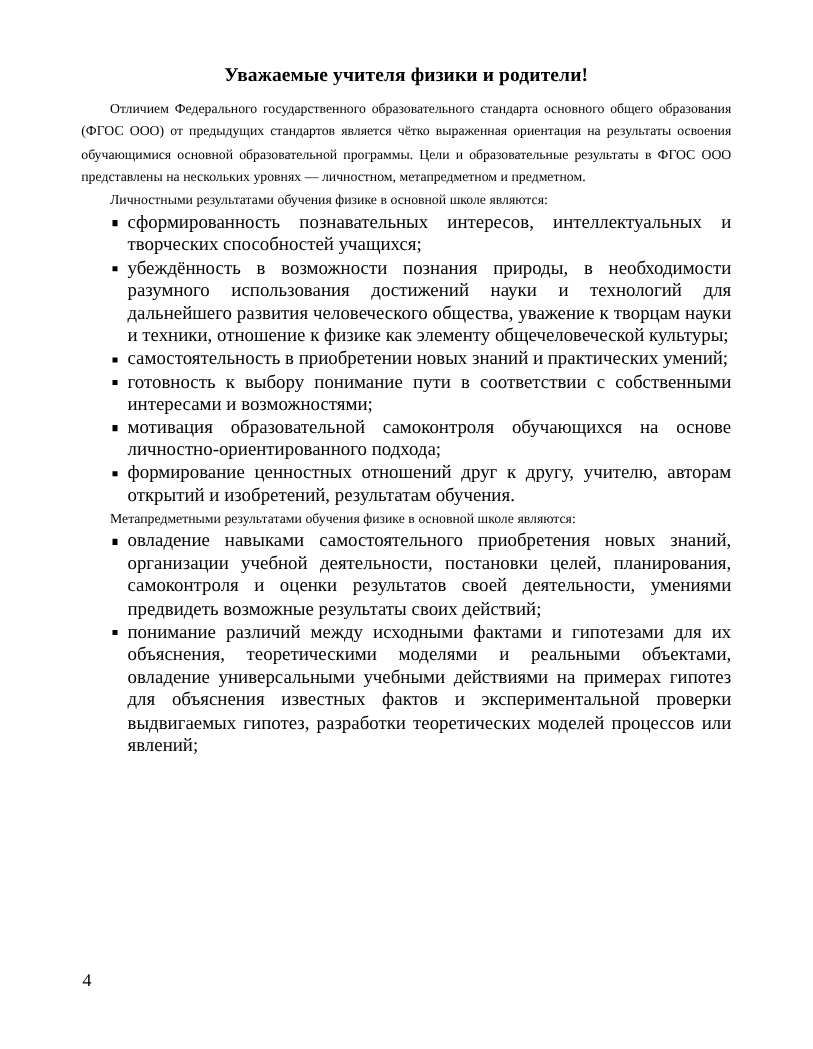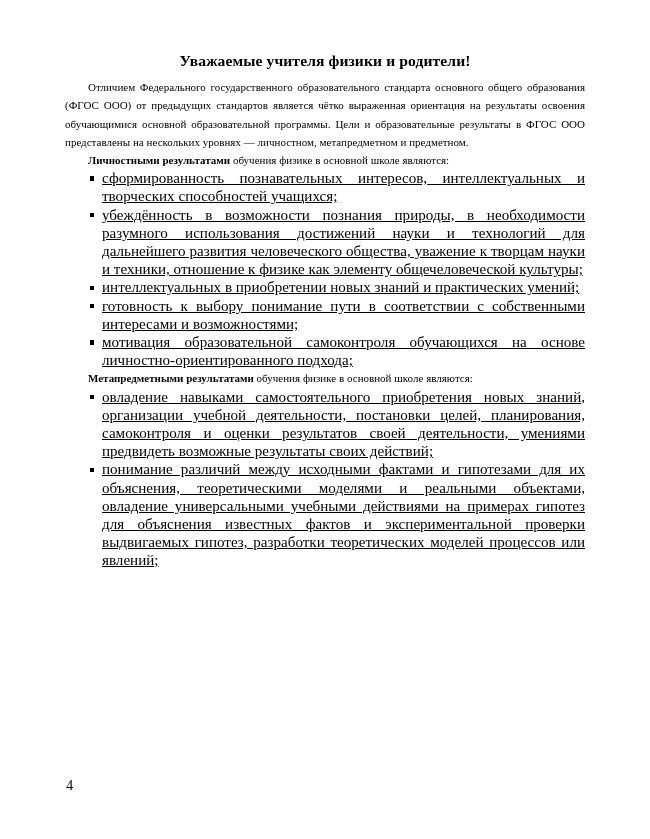--- a/index.html
+++ b/index.html
@@ -50,28 +50,27 @@
     margin: 0;
     hyphens: manual;
     word-spacing: 0.1px;
   }
 
   .para.indent {
     text-indent: 23px;
   }
 
   .lead-term {
-    font-weight: bold;
+    font-weight: normal;
   }
 
   .bullet-list {
     list-style: none;
     margin: 0;
     padding: 0;
-    text-decoration: underline;
   }
 
   .bullet-item {
     position: relative;
     font-size: 15.1px;
     line-height: 18.2px;
     text-align: justify;
     text-align-last: left;
     padding-left: 37px;
     margin: 0;
@@ -105,23 +104,24 @@
 
     <h1 class="doc-heading">Уважаемые учителя физики и родители!</h1>
 
     <p class="para indent">Отличием Федерального государственного образовательного стандарта основного общего образования (ФГОС ООО) от предыдущих стандартов является чётко выраженная ориентация на результаты освоения обучающимися основной образовательной программы. Цели и образовательные результаты в ФГОС ООО представлены на нескольких уровнях — личностном, метапредметном и предметном.</p>
 
     <p class="para indent"><span class="lead-term">Личностными результатами</span><span> обучения физике в основной школе являются:</span></p>
 
     <ul class="bullet-list">
       <li class="bullet-item"><span class="bullet-marker"></span><span>сформированность познавательных интересов, интеллектуальных и творческих способностей учащихся;</span></li>
       <li class="bullet-item"><span class="bullet-marker"></span><span>убеждённость в возможности познания природы, в необходимости разумного использования достижений науки и технологий для дальнейшего развития человеческого общества, уважение к творцам науки и техники, отношение к физике как элементу общечеловеческой культуры;</span></li>
-      <li class="bullet-item"><span class="bullet-marker"></span><span>интеллектуальных в приобретении новых знаний и практических умений;</span></li>
+      <li class="bullet-item"><span class="bullet-marker"></span><span>самостоятельность в приобретении новых знаний и практических умений;</span></li>
       <li class="bullet-item"><span class="bullet-marker"></span><span>готовность к выбору понимание пути в соответствии с собственными интересами и возможностями;</span></li>
       <li class="bullet-item"><span class="bullet-marker"></span><span>мотивация образовательной самоконтроля обучающихся на основе личностно-ориентированного подхода;</span></li>
+      <li class="bullet-item"><span class="bullet-marker"></span><span>формирование ценностных отношений друг к другу, учителю, авторам открытий и изобретений, результатам обучения.</span></li>
     </ul>
 
     <p class="para indent"><span class="lead-term">Метапредметными результатами</span><span> обучения физике в основной школе являются:</span></p>
 
     <ul class="bullet-list">
       <li class="bullet-item"><span class="bullet-marker"></span><span>овладение навыками самостоятельного приобретения новых знаний, организации учебной деятельности, постановки целей, планирования, самоконтроля и оценки результатов своей деятельности, умениями предвидеть возможные результаты своих действий;</span></li>
       <li class="bullet-item"><span class="bullet-marker"></span><span>понимание различий между исходными фактами и гипотезами для их объяснения, теоретическими моделями и реальными объектами, овладение универсальными учебными действиями на примерах гипотез для объяснения известных фактов и экспериментальной проверки выдвигаемых гипотез, разработки теоретических моделей процессов или явлений;</span></li>
     </ul>
 
   </div>

